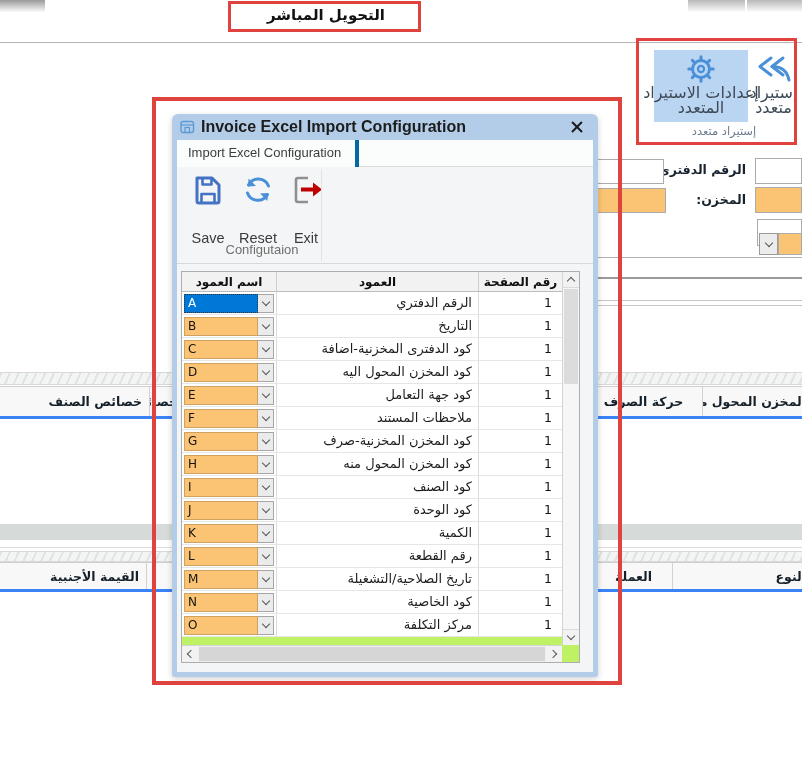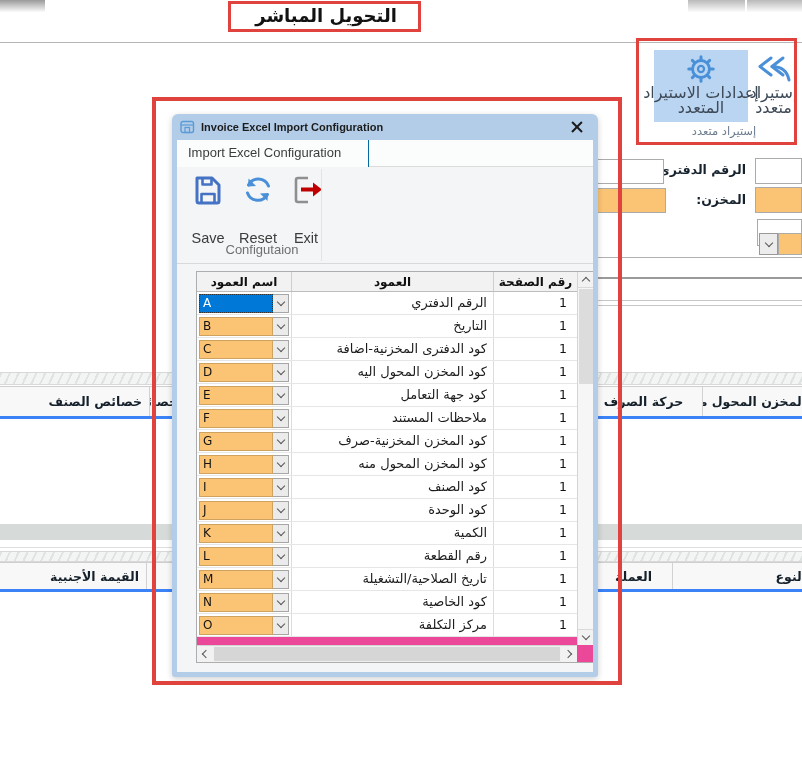--- a/index.html
+++ b/index.html
@@ -10,21 +10,21 @@
   }
 
   
   .tabseg { position:absolute; top:0; height:12px; background:linear-gradient(#9a9a9a,#fbfbfb); }
   #seg1 { left:0;  width:45px; }
   #seg2 { left:688px; width:57px; background:linear-gradient(#b9b9b9,#fcfcfc); }
   #seg3 { left:747px; width:55px; background:linear-gradient(#b9b9b9,#fcfcfc); }
   #toptab {
     position:absolute; left:233px; top:0; width:186px; height:30px;
     display:flex; align-items:center; justify-content:center;
-    direction:rtl; font-weight:bold; font-size:18px; color:#121212; background:#fff;
+    direction:rtl; font-weight:bold; font-size:15px; color:#121212; background:#fff;
   }
   #topline { position:absolute; left:0; top:42px; width:802px; height:1px; background:#b5b5b5; }
 
   
   .redbox { position:absolute; border:3px solid #e0433d; z-index:9; pointer-events:none; }
   #red-tab    { left:228px; top:1px;  width:193px; height:31px; }
   #red-ribbon { left:636px; top:38px; width:161px; height:107px; }
   #red-dialog { left:152px; top:97px; width:470px; height:588px; border-width:4px; }
 
   
@@ -97,54 +97,54 @@
 
   
   #dialog {
     position:absolute; left:172px; top:114px; width:426px; height:563px;
     background:#b3cde9; border-radius:6px 6px 3px 3px; padding:0 5px 5px 5px; z-index:5;
     box-shadow:0 2px 6px rgba(0,0,0,.18);
   }
   #titlebar { height:26px; display:flex; align-items:center; padding:0 3px; position:relative; }
   #dtitle {
     margin-left:6px; font-family:"Liberation Sans","DejaVu Sans",sans-serif;
-    font-size:11px; font-weight:bold; color:#1c1c1c;
+    font-size:16px; font-weight:bold; color:#1c1c1c;
   }
   #dclose { position:absolute; right:8px; top:5px; width:16px; height:16px; cursor:default; }
   #dclose span { position:absolute; left:1px; top:7px; width:14px; height:2.2px; background:#1b1b1b; }
   #dclose span:first-child { transform:rotate(45deg); }
   #dclose span:last-child  { transform:rotate(-45deg); }
   #dbody { position:relative; height:532px; background:#f4f5f6; overflow:hidden; }
 
   #tabrow { height:27px; background:#fbfcfc; border-bottom:1px solid #dcdcdc; }
   #dtab {
-    display:inline-block; height:27px; line-height:26px; padding:0 27px 0 11px;
-    background:#fbfcfc; border-right:1px solid #0369a1;
+    display:inline-block; height:27px; line-height:26px; padding:0 14px 0 11px;
+    background:#fbfcfc; border-right:4px solid #0369a1;
     font-family:"Liberation Sans","DejaVu Sans",sans-serif; font-size:13px; color:#3c3c3c;
   }
 
   #dtoolbar { position:relative; height:97px; border-bottom:1px solid #d9d9d9; }
   .tbtn { position:absolute; top:7px; text-align:center; cursor:default; }
   #tb-save  { left:8px;  width:46px; }
   #tb-reset { left:57px; width:48px; }
   #tb-exit  { left:108px; width:42px; }
   .tbtn .lbl {
     margin-top:20px; font-family:"Liberation Sans","DejaVu Sans",sans-serif;
     font-size:14.5px; color:#3c3c3c;
   }
   #tdivider { position:absolute; left:144px; top:2px; height:92px; border-left:1px solid #e3e3e3; }
   #tcaption {
     position:absolute; left:28px; top:75px; width:114px; text-align:center;
     font-family:"Liberation Sans","DejaVu Sans",sans-serif; font-size:13px; color:#6f6f6f;
   }
 
   
   #gridwrap {
-    position:absolute; left:19px; top:131px; width:399px; height:392px;
-    border:1px solid #adadad; background:#ec4899;
+    position:absolute; left:4px; top:131px; width:399px; height:392px;
+    border:1px solid #adadad; background:#bef264;
   }
   #ghead {
     display:flex; height:20px; width:380px; background:#f2f2f2; border-bottom:1px solid #bdbdbd;
   }
   .hcell {
     direction:rtl; display:flex; align-items:center; justify-content:center;
     font-weight:bold; font-size:12px; color:#101010; border-right:1px solid #cfcfcf;
     white-space:nowrap; overflow:hidden;
   }
   .hc-combo { width:95px; } .hc-col { width:202px; } .hc-page { width:83px; border-right:none; }

